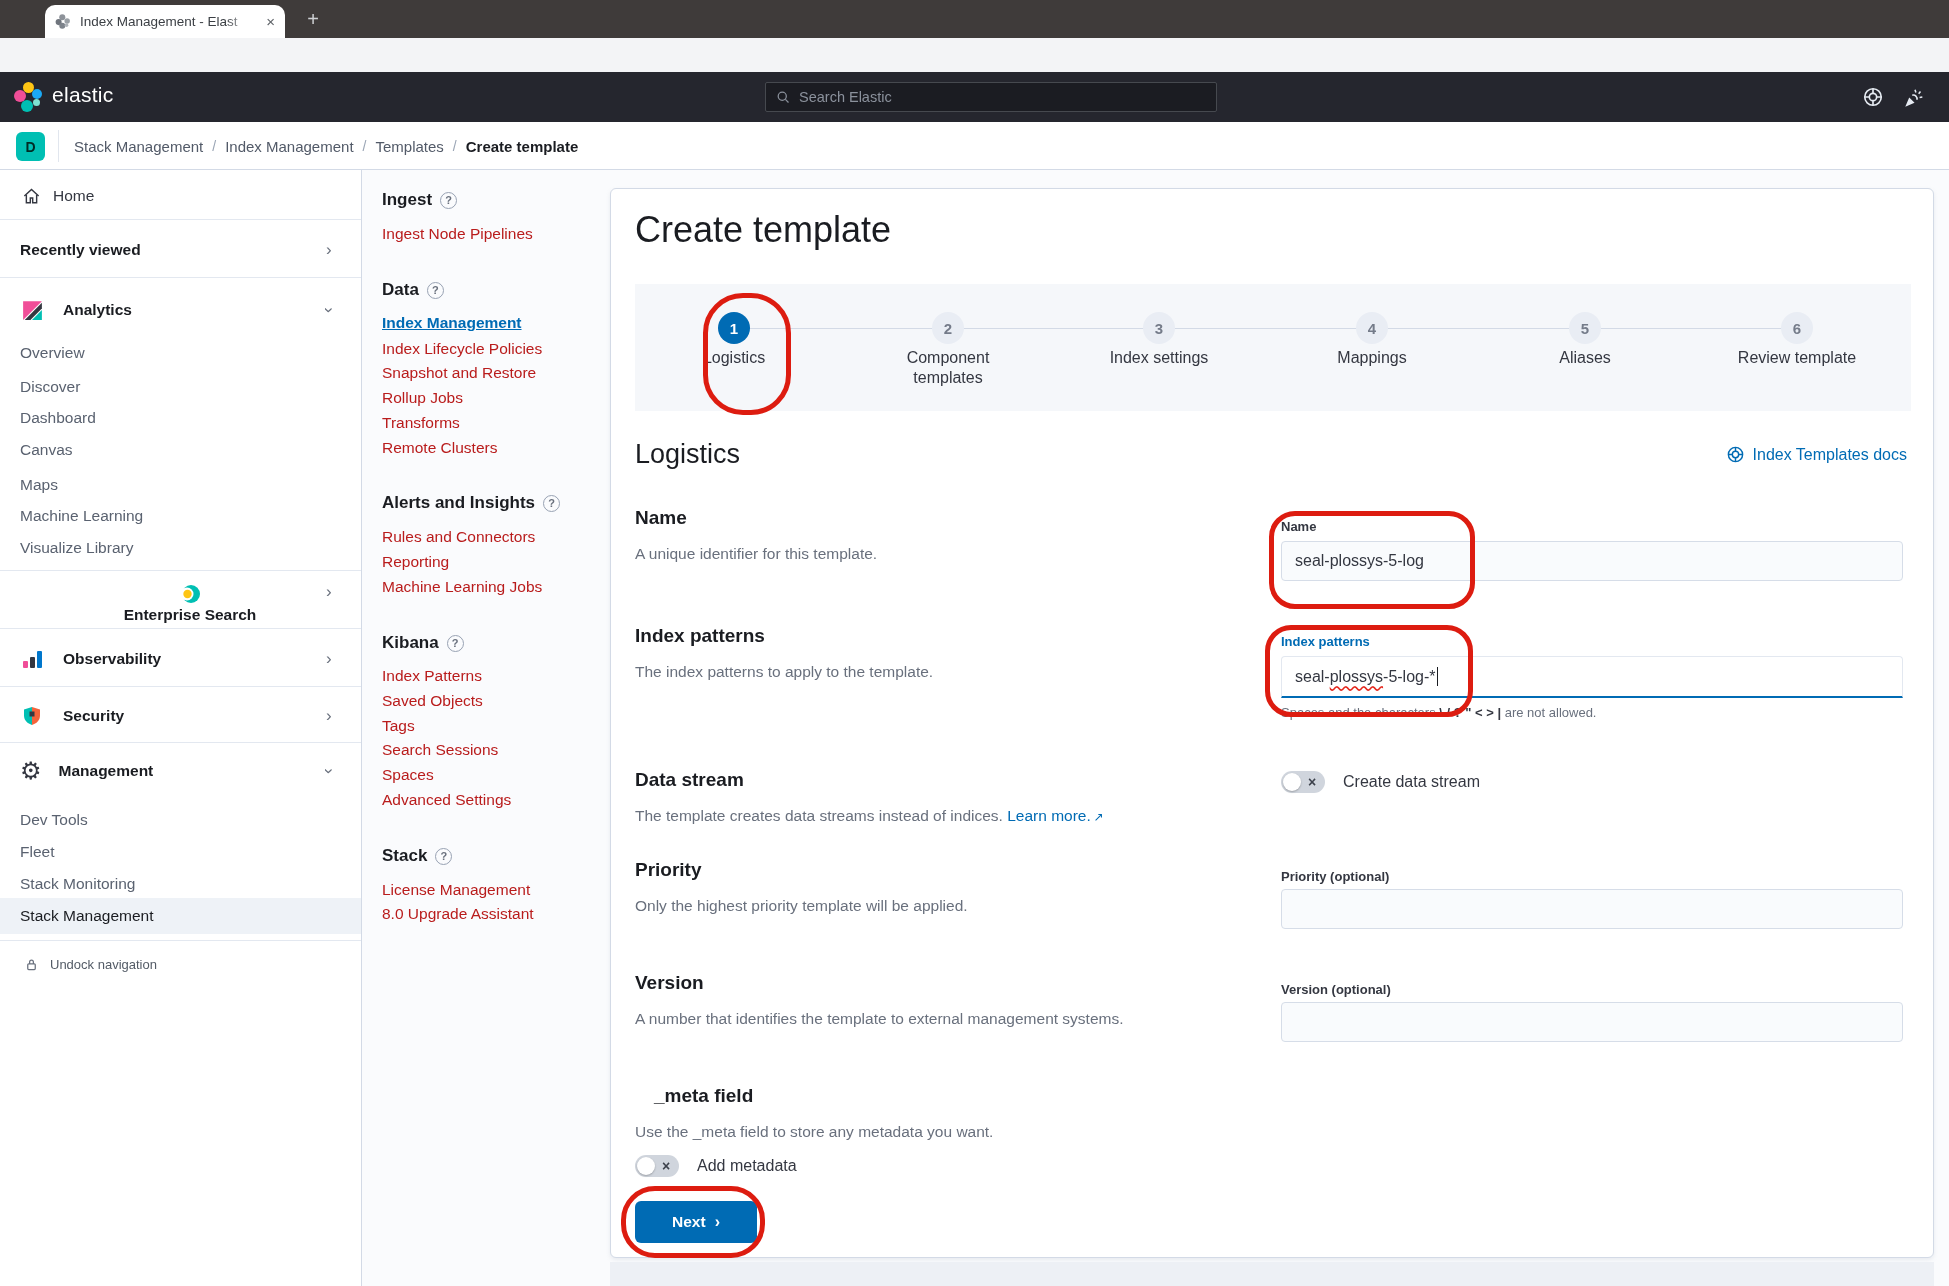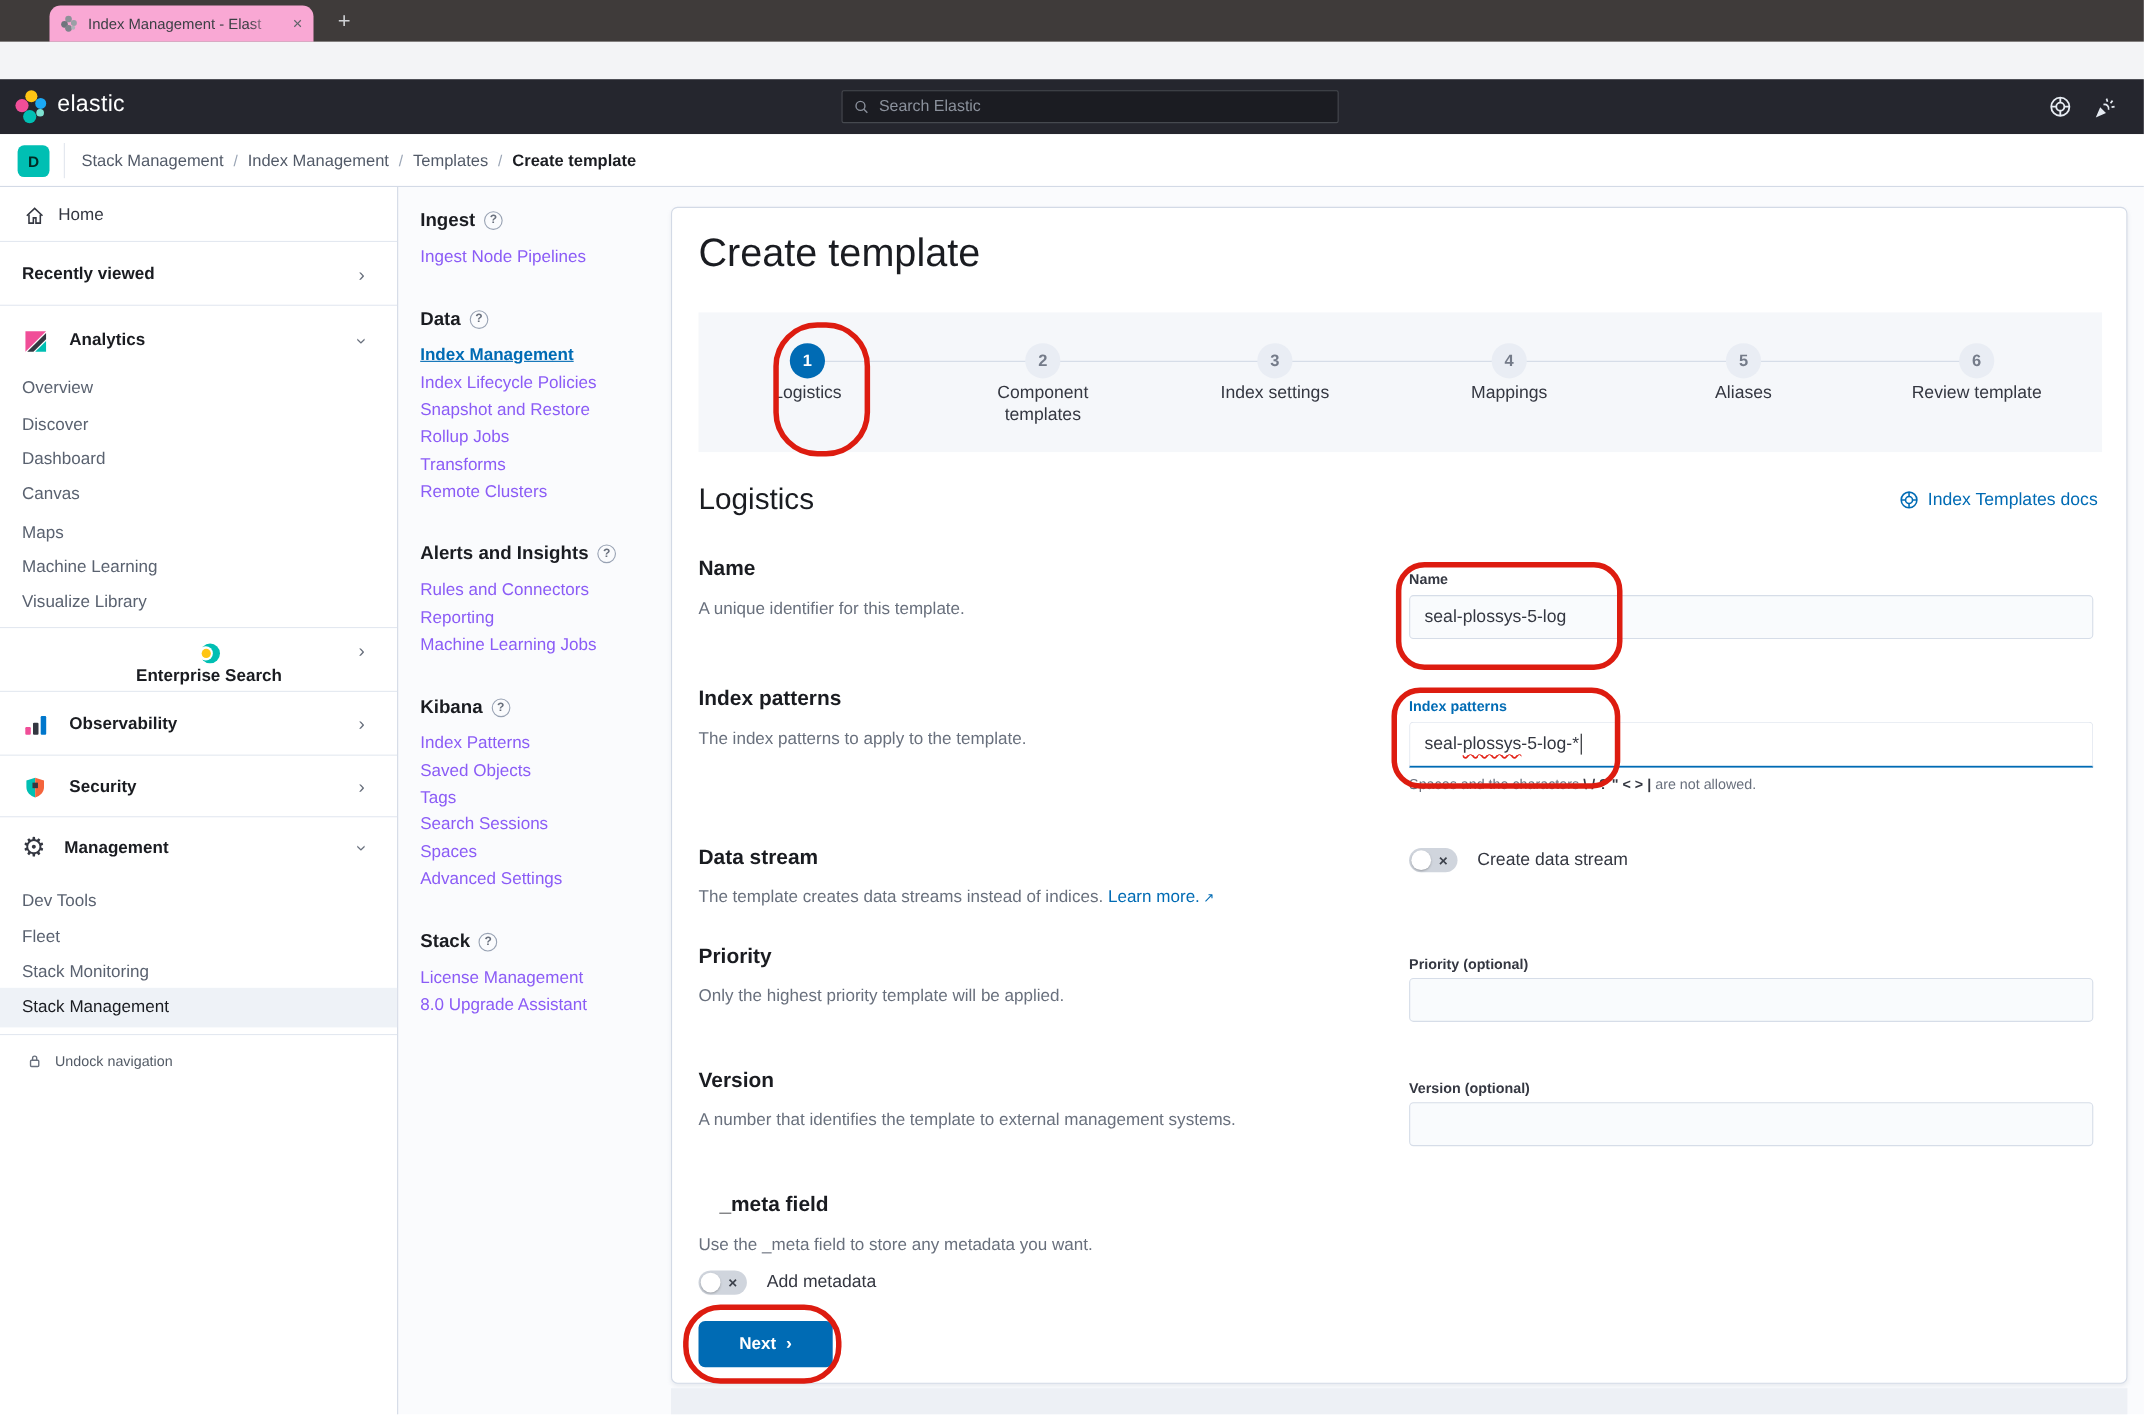--- a/index.html
+++ b/index.html
@@ -2,21 +2,21 @@
 <html><head>
 <meta charset="utf-8">
 <style>
   * { margin:0; padding:0; box-sizing:border-box; }
   html,body { width:1949px; height:1286px; overflow:hidden; }
   body { font-family:"Liberation Sans","DejaVu Sans",sans-serif; background:#fff; }
   #root { position:relative; width:1949px; height:1286px; }
 
   
   .tabstrip { position:absolute; left:0; top:0; width:1949px; height:38px; background:#3f3b3a; }
-  .tab { position:absolute; left:45px; top:5px; width:240px; height:33px; background:#f9a8d4;
+  .tab { position:absolute; left:45px; top:5px; width:240px; height:33px; background:#ffffff;
          border-radius:10px 10px 0 0; display:flex; align-items:center; padding:0 10px; }
   .tab-title { font-size:13.5px; color:#3b3f44; white-space:nowrap; overflow:hidden; width:172px;
                -webkit-mask-image:linear-gradient(90deg,#000 85%,transparent); mask-image:linear-gradient(90deg,#000 85%,transparent); }
   .tab-close { font-size:15px; color:#5f6368; margin-left:auto; cursor:default; line-height:1; }
   .newtab { position:absolute; left:300px; top:6px; font-size:20px; color:#cfd1d4; width:26px; height:26px;
             text-align:center; line-height:26px; }
   .toolbar { position:absolute; left:0; top:38px; width:1949px; height:34px; background:#f3f4f6; }
   .nav-arrow { position:absolute; top:44px; font-size:19px; color:#45494e; line-height:20px; }
   .urlpill { position:absolute; left:128px; top:42px; width:1702px; height:26px; background:#fff; border-radius:13px;
              display:flex; align-items:center; padding:0 14px; }
@@ -63,21 +63,21 @@
   .chev-down { display:inline-block; transform:rotate(90deg); }
   .ln-sel { background:#eef2f7; }
   .undock { position:absolute; left:0; width:361px; height:28px; display:flex; align-items:center; font-size:13px; color:#535b66; }
 
   
   .pagebg { position:absolute; left:362px; top:170px; width:1587px; height:1116px; background:#fafbfd; }
   .sn-head { position:absolute; left:382px; height:24px; display:flex; align-items:center; gap:8px;
              font-size:17px; font-weight:700; color:#1a1c21; }
   .qmark { width:17px; height:17px; border:1.5px solid #98a2b3; border-radius:50%; color:#69707d; font-size:11px;
            font-weight:700; display:flex; align-items:center; justify-content:center; }
-  .sn-link { position:absolute; left:382px; height:24px; display:flex; align-items:center; font-size:15.5px; color:#8b5cf6; }
+  .sn-link { position:absolute; left:382px; height:24px; display:flex; align-items:center; font-size:15.5px; color:#b91c1c; }
   .sn-active { color:#006bb4; font-weight:700; text-decoration:underline; }
 
   
   .card { position:absolute; left:610px; top:188px; width:1324px; height:1070px; background:#fff;
           border:1px solid #d3dae6; border-radius:6px; box-shadow:0 2px 4px rgba(152,162,179,.18); }
   .card-title { position:absolute; left:24px; top:20px; font-size:36px; font-weight:400; color:#1a1c21; }
   .steps { position:absolute; left:24px; top:95px; width:1276px; height:127px; background:#f5f7fa; }
   .step-line { position:absolute; top:44px; height:1px; background:#d3dae6; }
   .step-circle { position:absolute; top:28px; width:32px; height:32px; border-radius:50%; background:#e9edf4;
                  color:#747b89; font-size:15px; font-weight:600; display:flex; align-items:center; justify-content:center; }

